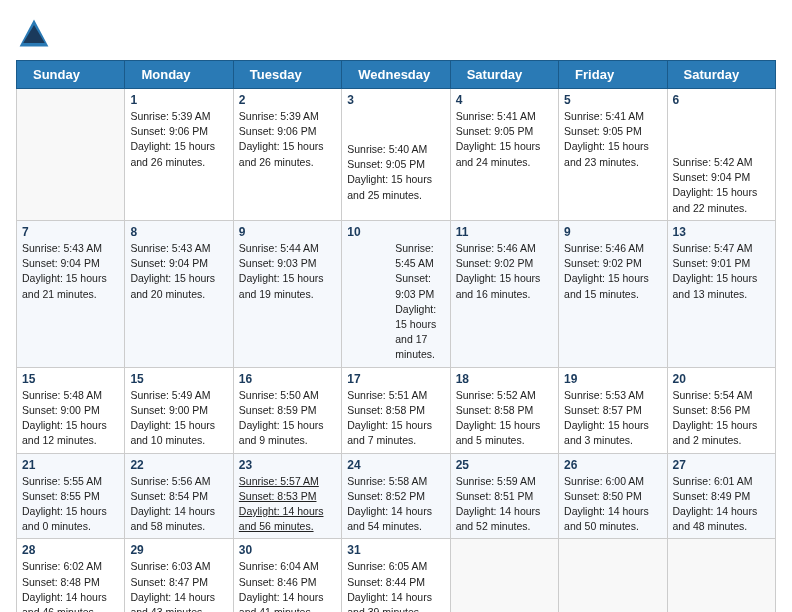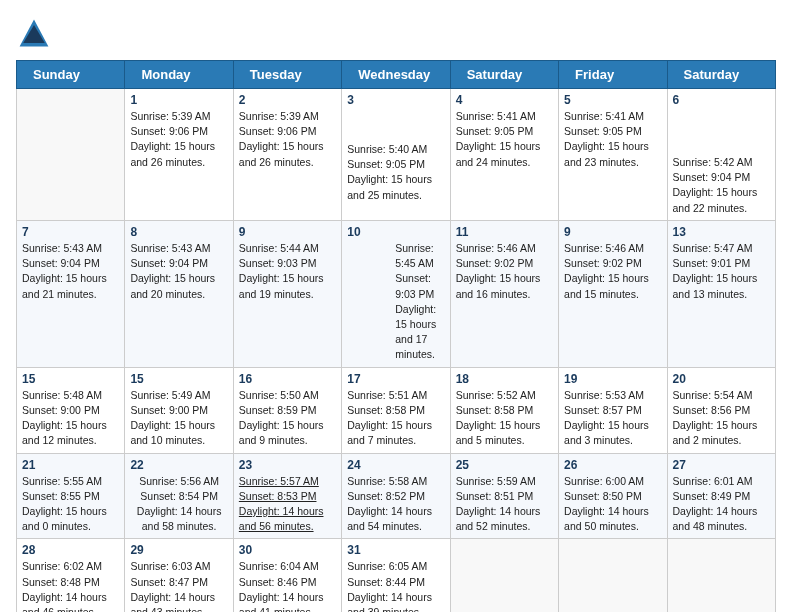--- a/index.html
+++ b/index.html
@@ -265,21 +265,21 @@
       <tr>
         <td>
           <span class="day-num">21</span>
           <div class="day-info" style="white-space: pre-line;">Sunrise: 5:55 AM
 Sunset: 8:55 PM
 Daylight: 15 hours
 and 0 minutes.</div>
         </td>
         <td>
           <span class="day-num">22</span>
-          <div class="day-info" style="white-space: pre-line; text-align: center;">Sunrise: 5:56 AM
+          <div class="day-info" style="white-space: pre-line;">Sunrise: 5:56 AM
 Sunset: 8:54 PM
 Daylight: 14 hours
 and 58 minutes.</div>
         </td>
         <td>
           <span class="day-num">23</span>
           <div class="day-info" style="white-space: pre-line; text-decoration: underline;">Sunrise: 5:57 AM
 Sunset: 8:53 PM
 Daylight: 14 hours
 and 56 minutes.</div>

